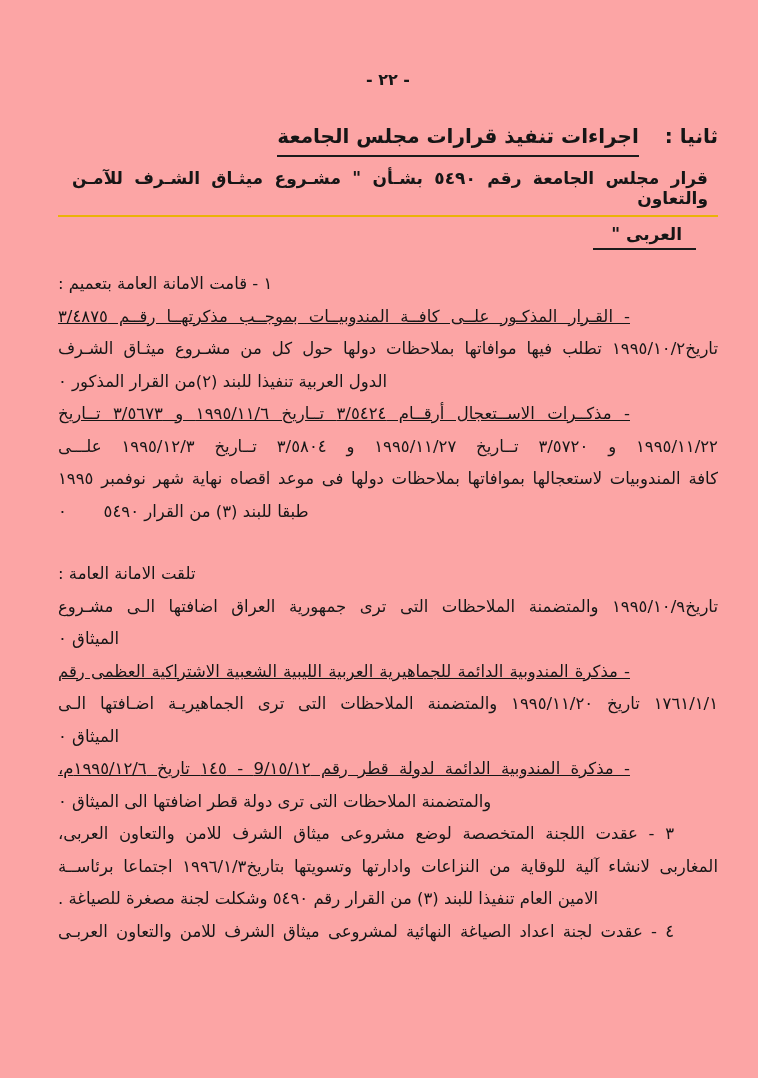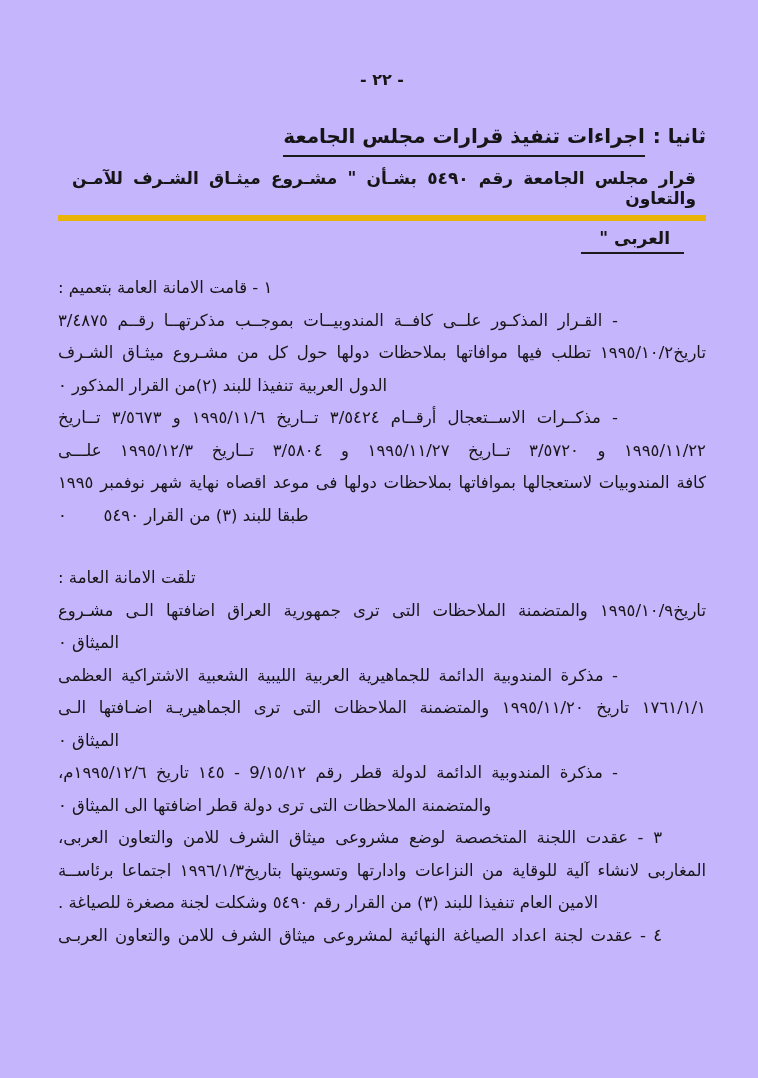--- a/index.html
+++ b/index.html
@@ -1,54 +1,54 @@
 <!DOCTYPE html>
 <html lang="ar" dir="rtl"><head>
 <meta charset="utf-8">
 <style>
   html,body{margin:0;padding:0;background:#e8e8e6;}
   .page{
     position:relative;
     width:758px;height:1078px;
     margin:0 auto;
-    background:#c4b5fd;
+    background:#fca5a5;
     color:#161616;
     font-family:"DejaVu Sans", sans-serif;
     direction:rtl;
     overflow:hidden;
     box-sizing:border-box;
-    padding:70px 52px 0 58px;
+    padding:70px 40px 0 58px;
   }
   .pagenum{
     text-align:center;
     font-size:16px;
     font-weight:bold;
     letter-spacing:2px;
     height:22px;
   }
   .heading{
     margin-top:32px;
     font-size:20px;
     font-weight:bold;
     text-align:right;
     white-space:nowrap;
   }
-  .h-label{margin-left:8px;}
+  .h-label{margin-left:26px;}
   .h-title{
     display:inline-block;
     border-bottom:2.5px solid #1b1b1b;
     padding-bottom:7px;
   }
   .sub1{
     margin-top:11px;
     font-size:17px;
     font-weight:bold;
     text-align:justify;
     text-align-last:justify;
-    border-bottom:6px solid #eab308;
+    border-bottom:2px solid #eab308;
     padding:0 10px 7px 14px;
   }
   .sub2w{
     margin-top:7px;
     text-align:right;
     padding-right:22px;
     height:30px;
   }
   .sub2{
     display:inline-block;
@@ -58,21 +58,21 @@
     padding:0 14px 4px 18px;
   }
   .body{margin-top:14px;font-size:16.5px;}
   .line{
     line-height:32.5px;
     height:32.5px;
     overflow:hidden;
   }
   .rt{text-align:left;}
   .jf{text-align:justify;text-align-last:justify;}
-  .jd{text-align:justify;text-align-last:justify;padding-right:88px;}
+  .jd{text-align:justify;text-align-last:justify;padding-right:88px;text-decoration:underline;}
   .jn{text-align:justify;text-align-last:justify;padding-right:44px;}
   .ind-num{padding-right:44px;}
   .ind-lg{padding-right:104px;}
   .gap-lg{margin-top:30px;}
 </style>
 </head>
 <body>
 
 <div class="page">
 

